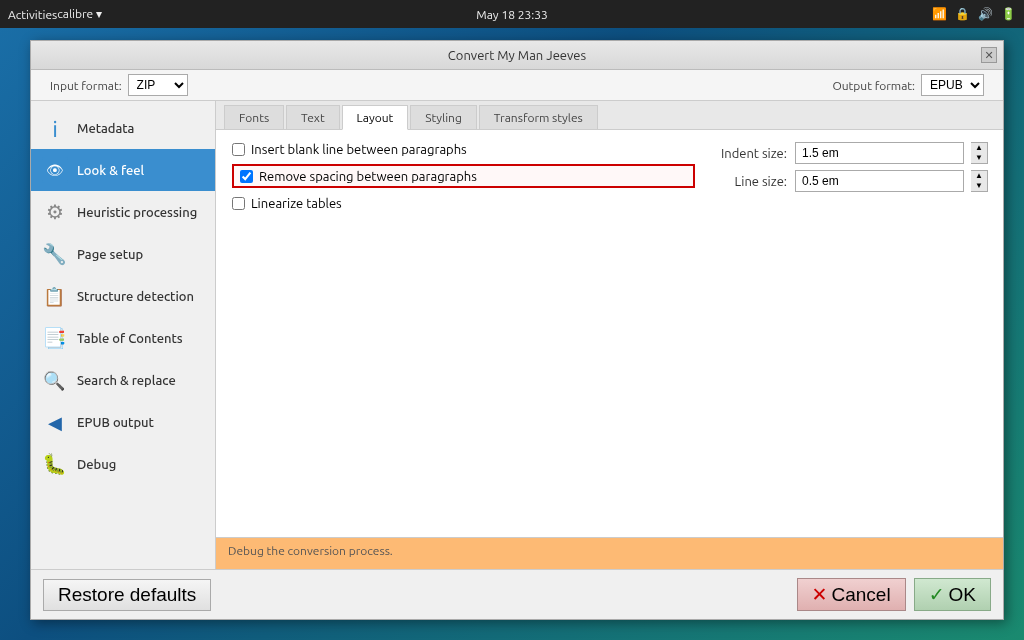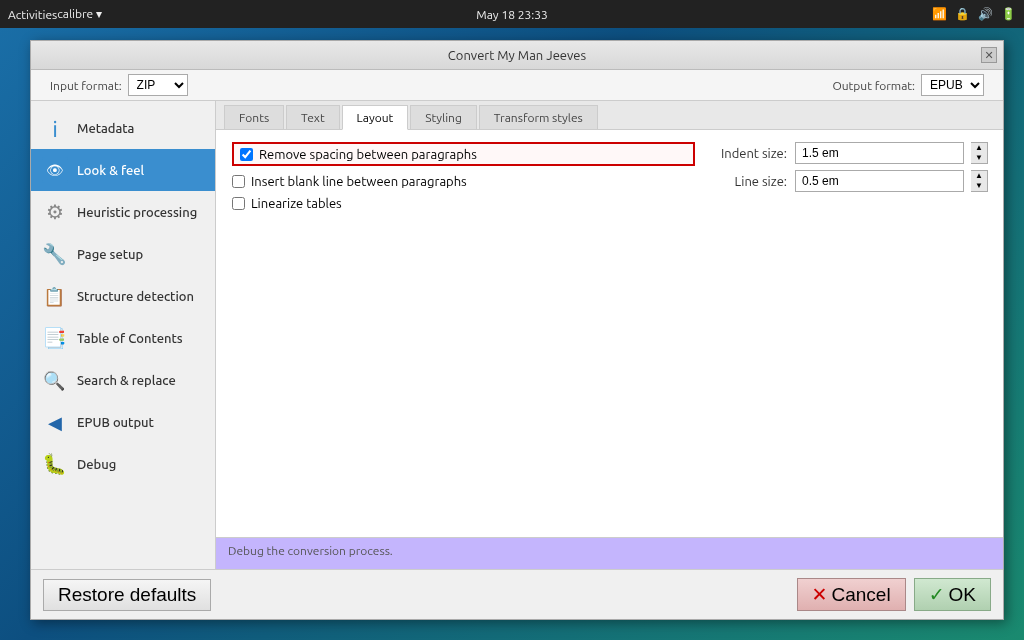--- a/index.html
+++ b/index.html
@@ -217,21 +217,21 @@
       background: #e8e8e8;
       border: none;
       cursor: pointer;
       display: flex; align-items: center; justify-content: center;
       font-size: 8px;
       line-height: 1;
     }
 
     
     .status-bar {
-      background: #c4b5fd;
+      background: #fdba74;
       border-top: 1px solid #ccc;
       padding: 6px 12px;
       font-size: 12px;
       color: #555;
       min-height: 32px;
     }
 
     
     .bottom-bar {
       background: #f0f0f0;
@@ -384,28 +384,28 @@
         <div class="tab">
           <span>Transform styles</span>
         </div>
       </div>
 
       <div class="tab-content">
         <div class="layout-row">
 
           <div class="layout-left">
 
+            <div class="checkbox-row">
+              <input type="checkbox" id="cb-insert-blank" style="">
+              <label for="cb-insert-blank">Insert blank line between paragraphs</label>
+            </div>
+
             <div class="checkbox-row highlighted-checkbox">
               <input type="checkbox" checked="" id="cb-remove-spacing" style="">
               <label for="cb-remove-spacing">Remove spacing between paragraphs</label>
-            </div>
-
-            <div class="checkbox-row">
-              <input type="checkbox" id="cb-insert-blank" style="">
-              <label for="cb-insert-blank">Insert blank line between paragraphs</label>
             </div>
 
             <div class="checkbox-row">
               <input type="checkbox" id="cb-linearize" style="">
               <label for="cb-linearize">Linearize tables</label>
             </div>
           </div>
 
           <div class="layout-right">
 

